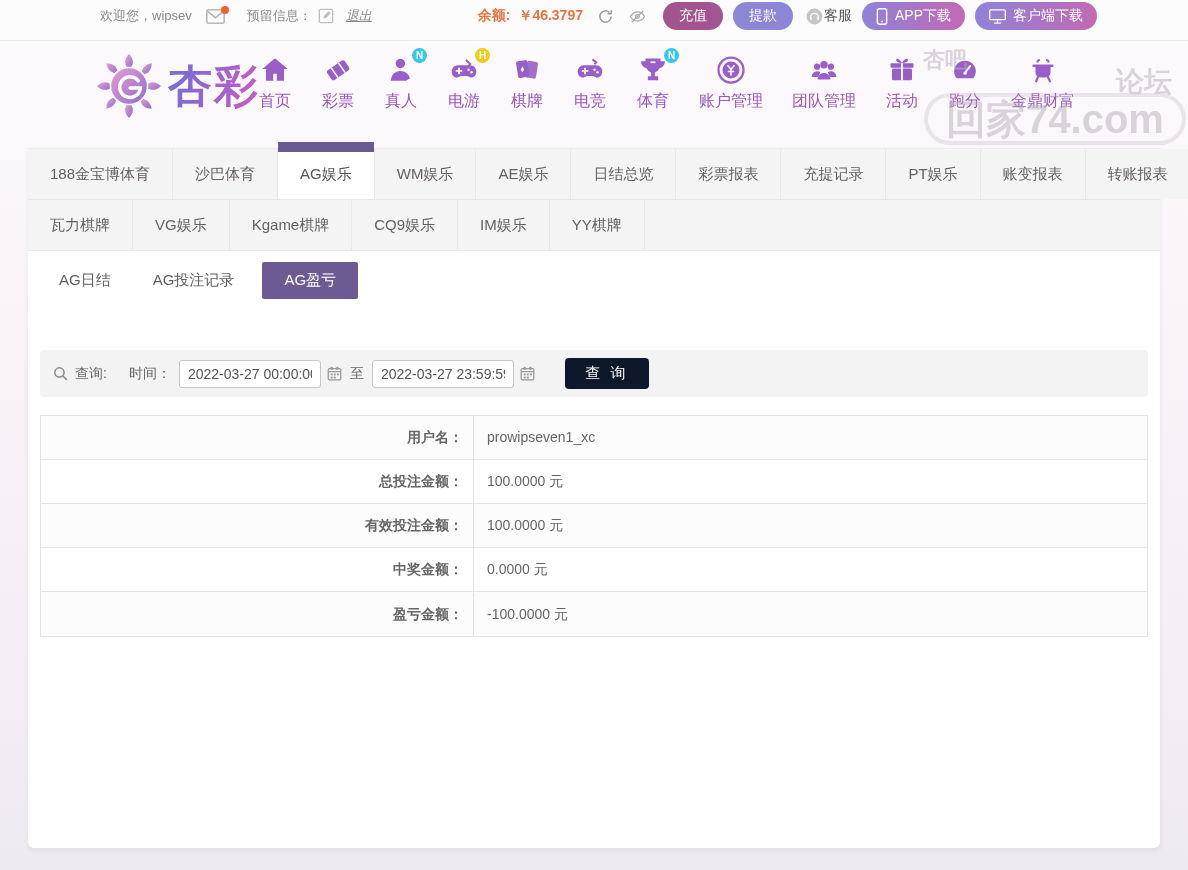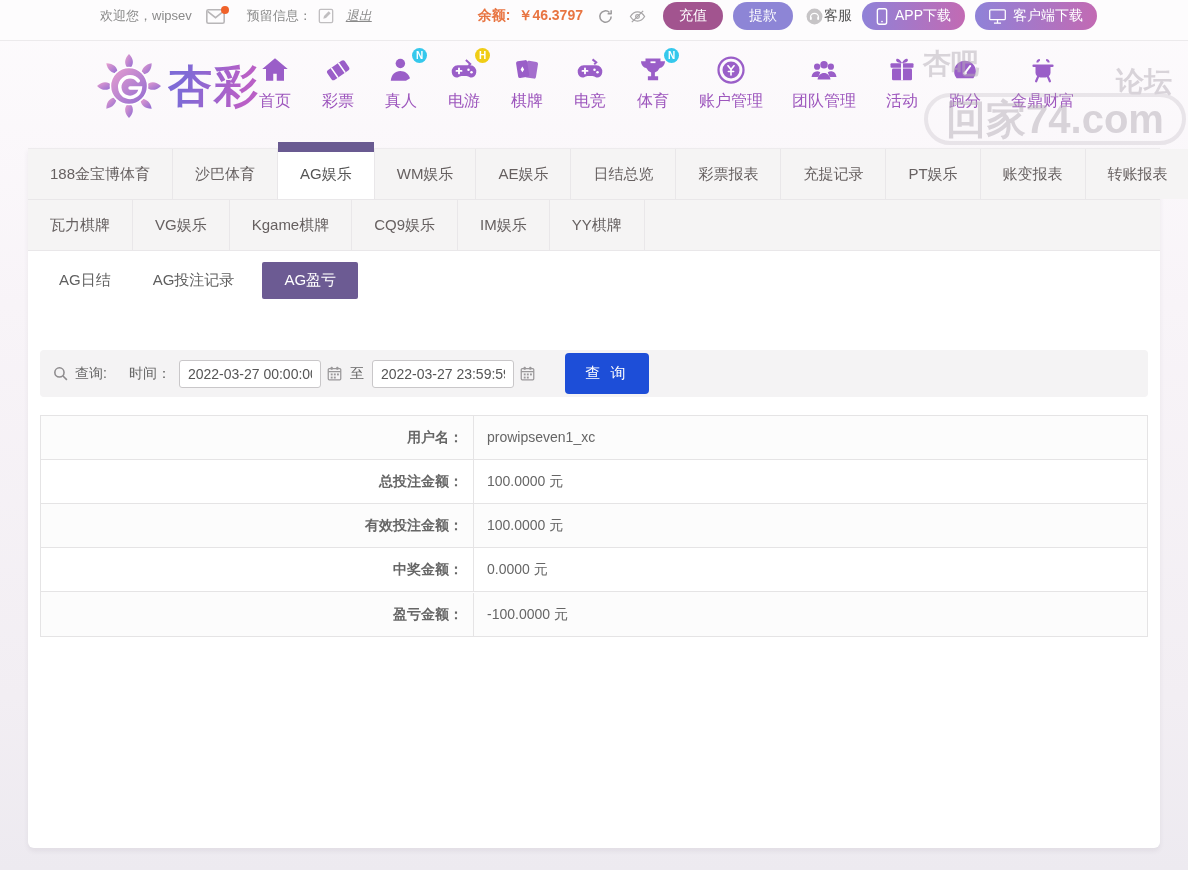--- a/index.html
+++ b/index.html
@@ -32,21 +32,21 @@
     background:linear-gradient(100deg,#7f6ad6 20%,#b95fc6 80%);-webkit-background-clip:text;background-clip:text;color:transparent;}
   .nav{position:absolute;left:258px;top:12px;display:flex;align-items:flex-end;}
   .nav-item{display:flex;flex-direction:column;align-items:center;margin-right:29px;cursor:pointer;color:#9d56bd;}
   .nav-icon{position:relative;width:34px;height:34px;color:#9a5ec8;display:flex;align-items:center;justify-content:center;}
   .nav-icon svg{width:30px;height:30px;fill:currentColor;}
   .nav-label{font-size:16px;margin-top:4px;white-space:nowrap;}
   .nav-badge{position:absolute;top:-5px;right:-9px;width:15px;height:15px;border-radius:50%;
     color:#fff;font-size:10px;font-weight:bold;line-height:15px;text-align:center;}
   .nav-badge.N{background:#35c8ec;} .nav-badge.H{background:#f0cd16;}
   .watermark{position:absolute;right:2px;top:2px;width:275px;height:104px;pointer-events:none;color:#b6afb8;opacity:.5;}
-  .wm-tl{position:absolute;left:12px;top:2px;font-size:28px;font-weight:bold;}
+  .wm-tl{position:absolute;left:12px;top:2px;font-size:22px;font-weight:bold;}
   .wm-tr{position:absolute;right:14px;top:20px;font-size:28px;font-weight:bold;}
   .wm-pill{position:absolute;right:0;top:50px;width:262px;height:52px;border:4px solid rgba(182,175,184,.55);
     border-radius:28px;display:flex;align-items:center;justify-content:center;font-size:40px;font-weight:bold;}
   
   .panel{position:absolute;left:28px;right:28px;top:148px;bottom:22px;background:#fff;
     border-radius:0 0 6px 6px;box-shadow:0 3px 5px rgba(80,70,90,.08);}
   .tabrow{display:flex;background:#f5f4f4;border-bottom:1px solid #e9e7e9;}
   .tabrow.first{border-top:1px solid #edebed;}
   .tab{height:50px;line-height:50px;padding:0 22px;font-size:15px;color:#666060;background:#f5f4f4;
     border-right:1px solid #e9e7e9;position:relative;cursor:pointer;white-space:nowrap;}
@@ -57,21 +57,21 @@
   .subtab.active{background:#6c5b93;color:#fff;padding:9px 22px;}
   
   .searchbar{margin:51px 12px 0 12px;height:47px;background:#f4f3f4;border-radius:4px;
     display:flex;align-items:center;padding:0 12px;font-size:14px;color:#666;}
   .searchbar .lbl{margin-right:8px;white-space:nowrap;}
   .search-ico{color:#8d8b8d;margin-right:6px;display:flex;}
   .date-input{width:142px;height:28px;border:1px solid #c9c7c9;border-radius:3px;background:#fff;
     font-size:14px;color:#555;padding:0 8px;font-family:inherit;}
   .cal-ico{color:#9a989a;margin:0 8px 0 6px;display:flex;cursor:pointer;}
   .zhi{margin-right:8px;}
-  .query-btn{margin-left:22px;width:84px;height:41px;background:#1d4ed8;border:none;border-radius:4px;
+  .query-btn{margin-left:22px;width:84px;height:31px;background:#0f172a;border:none;border-radius:4px;
     color:#fff;font-size:15px;letter-spacing:3px;cursor:pointer;font-family:inherit;}
   
   .report{margin:18px 12px 0 12px;border:1px solid #e5e4e5;}
   .r-row{display:flex;height:44px;border-bottom:1px solid #e5e4e5;font-size:14px;color:#666;}
   .r-row:nth-child(odd){background:#fcfcfc;}
   .r-row:last-child{border-bottom:none;align-items:center;}
   .r-label{width:433px;text-align:right;padding-right:10px;line-height:43px;border-right:1px solid #e5e4e5;font-weight:bold;}
   .r-value{flex:1;padding-left:13px;line-height:43px;}
   svg{display:block;}
 </style>

